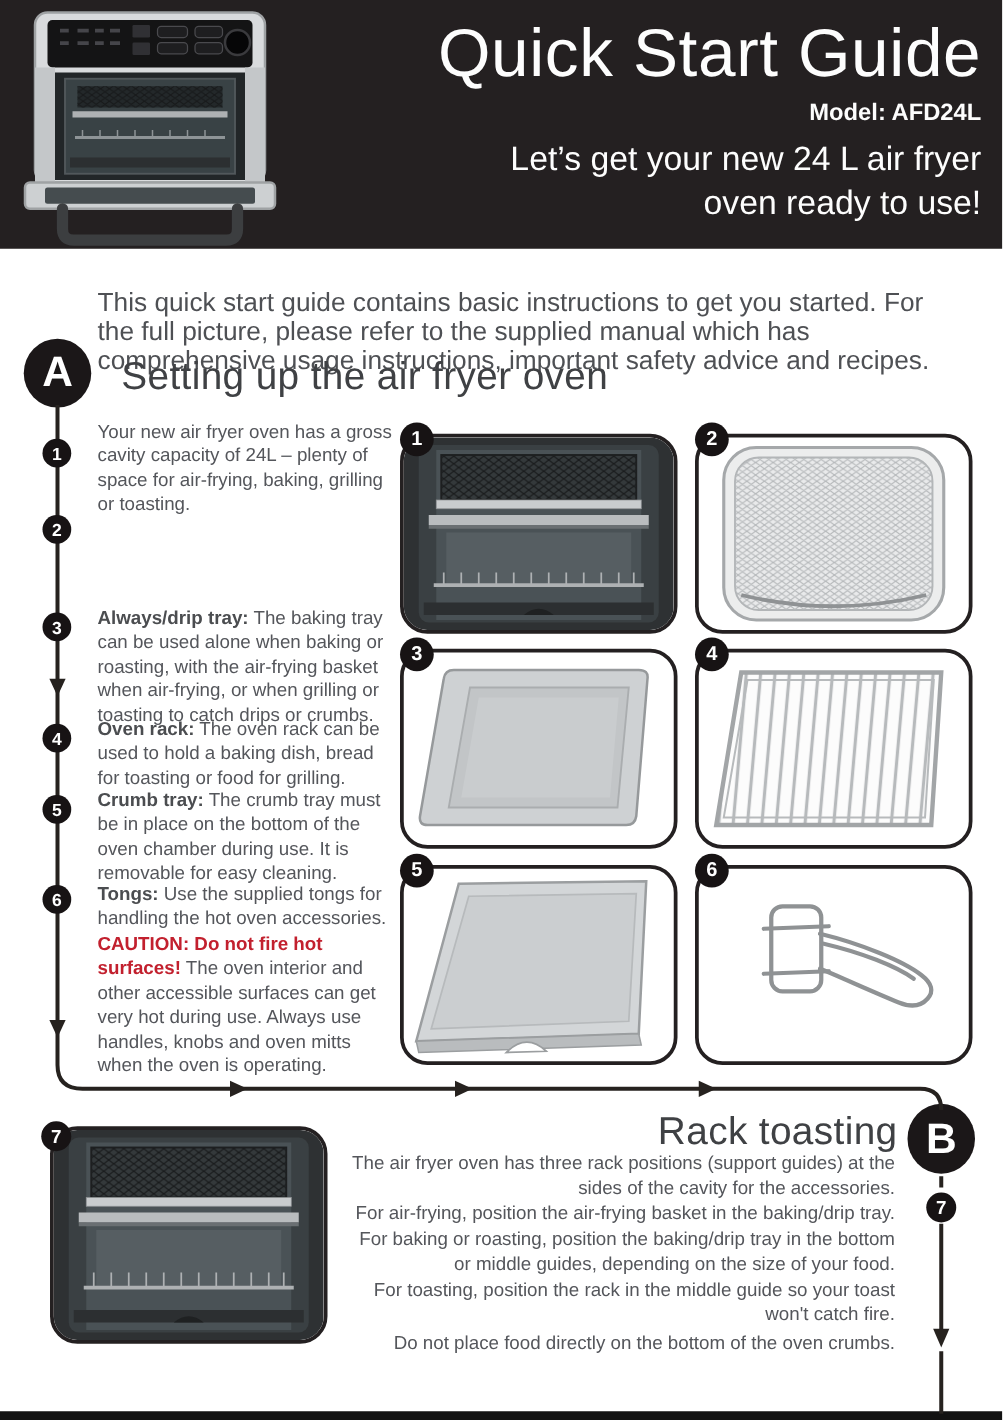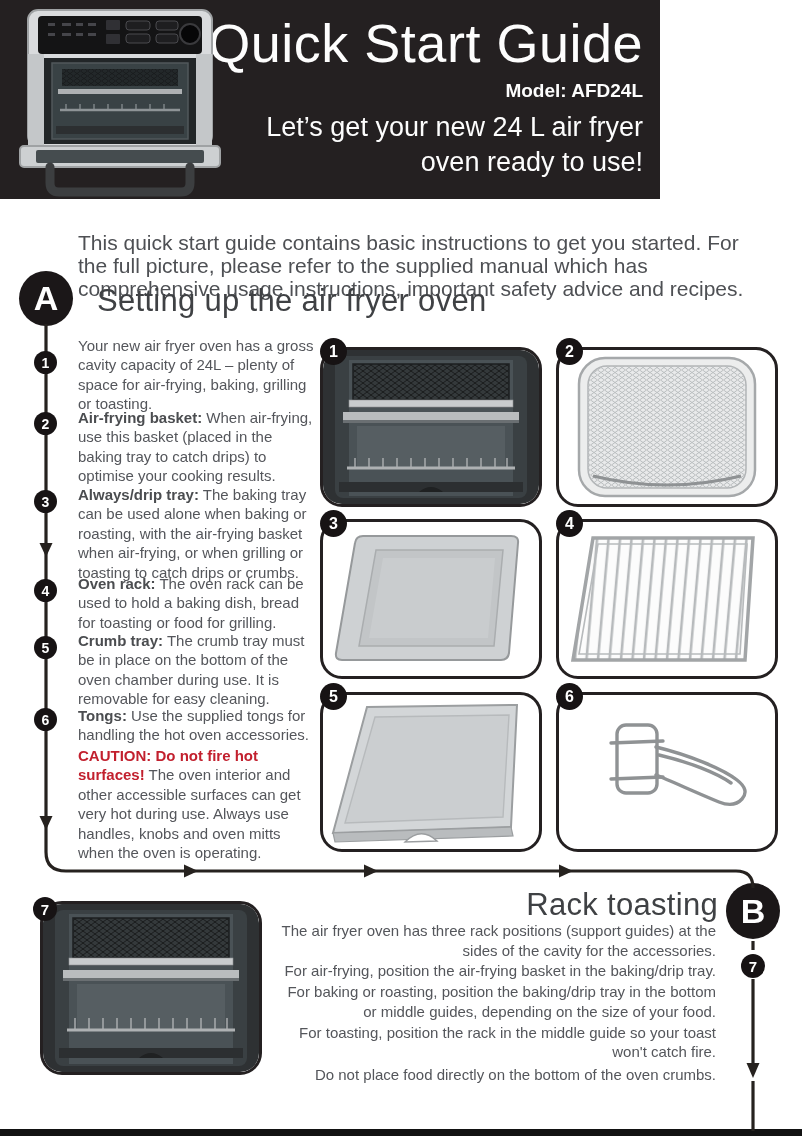--- a/index.html
+++ b/index.html
@@ -1,21 +1,21 @@
 <!DOCTYPE html>
 <html style="--accent-red: #c2202e;"><head>
 <meta charset="utf-8">
 <style>
   * { margin:0; padding:0; box-sizing:border-box; }
   html,body { background:#ffffff; }
   body { font-family:"Liberation Sans", sans-serif; color:#54565b; }
   .page { position:relative; width:802px; height:1136px; margin:0 auto; background:#ffffff; overflow:hidden; }
 
   
-  .header { position:absolute; left:0; top:0; width:660px; height:199px; background:#242021; }
+  .header { position:absolute; left:0; top:0; width:802px; height:199px; background:#242021; }
   .header-title { position:absolute; right:17px; top:12px; font-size:54px; font-weight:400; letter-spacing:0.5px; color:#fdfdfd; }
   .header-model { position:absolute; right:17px; top:80px; font-size:19px; font-weight:600; color:#fdfdfd; }
   .header-tagline { position:absolute; right:17px; top:110px; font-size:27px; line-height:35px; font-weight:500; color:#fdfdfd; text-align:right; }
 
   .product-photo { position:absolute; left:14px; top:6px; }
 
   
   .intro { position:absolute; left:78px; top:231px; width:668px; font-size:21px; line-height:23px; color:#4e5054; }
 
   
@@ -137,21 +137,20 @@
   <div class="section-title title-a">Setting up the air fryer oven</div>
 
   <div class="step-badge" style="left:34px; top:351px;">1</div>
   <div class="step-badge" style="left:34px; top:412px;">2</div>
   <div class="step-badge" style="left:34px; top:490px;">3</div>
   <div class="step-badge" style="left:34px; top:579px;">4</div>
   <div class="step-badge" style="left:34px; top:636px;">5</div>
   <div class="step-badge" style="left:34px; top:708px;">6</div>
 
   <div class="step" style="top:336px;"><b></b><span>Your new air fryer oven has a gross cavity capacity of 24L – plenty of space for air-frying, baking, grilling or toasting.</span></div>
-  <div class="step" style="top:408px;"><b>Air-frying basket:</b><span> When air-frying, use this basket (placed in the baking tray to catch drips) to optimise your cooking results.</span></div>
   <div class="step" style="top:485px;"><b>Always/drip tray:</b><span> The baking tray can be used alone when baking or roasting, with the air-frying basket when air-frying, or when grilling or toasting to catch drips or crumbs.</span></div>
   <div class="step" style="top:574px;"><b>Oven rack:</b><span> The oven rack can be used to hold a baking dish, bread for toasting or food for grilling.</span></div>
   <div class="step" style="top:631px;"><b>Crumb tray:</b><span> The crumb tray must be in place on the bottom of the oven chamber during use. It is removable for easy cleaning.</span></div>
   <div class="step" style="top:706px;"><b>Tongs:</b><span> Use the supplied tongs for handling the hot oven accessories.</span></div>
   <div class="step caution" style="top:746px;"><b>CAUTION: Do not fire hot surfaces!</b><span> The oven interior and other accessible surfaces can get very hot during use. Always use handles, knobs and oven mitts when the oven is operating.</span></div>
 
   <div class="fig" style="left:320px; top:347px;">
     <svg width="216" height="154" viewBox="0 0 216 154">
       <defs>
           <pattern id="f1m" width="8" height="6" patternUnits="userSpaceOnUse">

